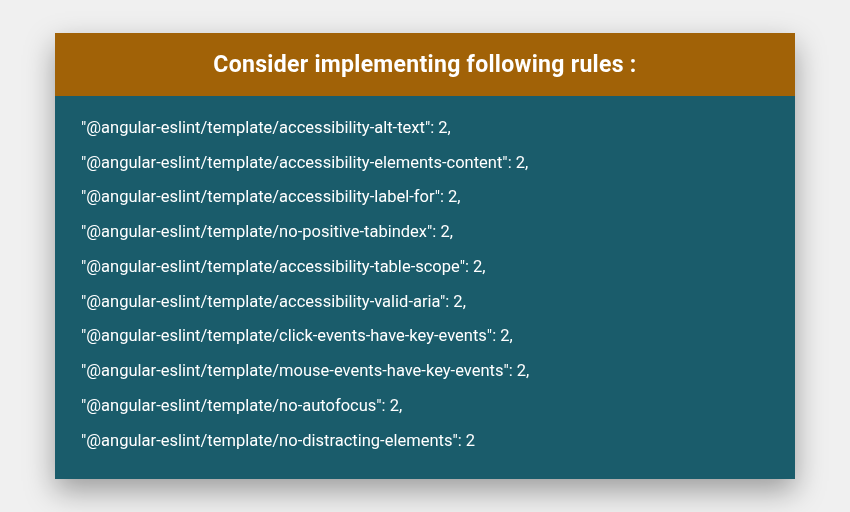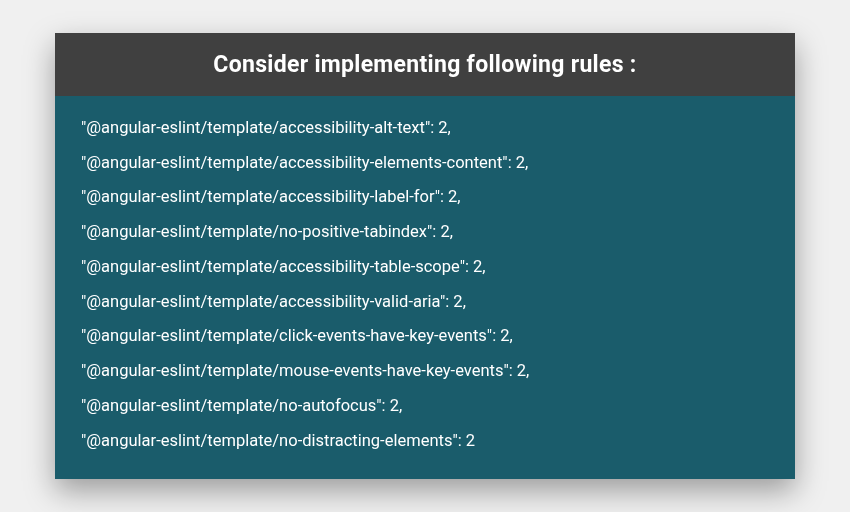--- a/index.html
+++ b/index.html
@@ -15,21 +15,21 @@
       display: flex;
       align-items: center;
       justify-content: center;
     }
     .card {
       width: 740px;
       background: #1a5c6b;
       box-shadow: 0 12px 28px rgba(0,0,0,0.35);
     }
     .header {
-      background: #404040;
+      background: #a16207;
       padding: 18px 24px;
       text-align: center;
     }
     .header h2 {
       color: #ffffff;
       font-size: 23px;
       font-weight: 700;
       letter-spacing: 0.3px;
     }
     .content {

